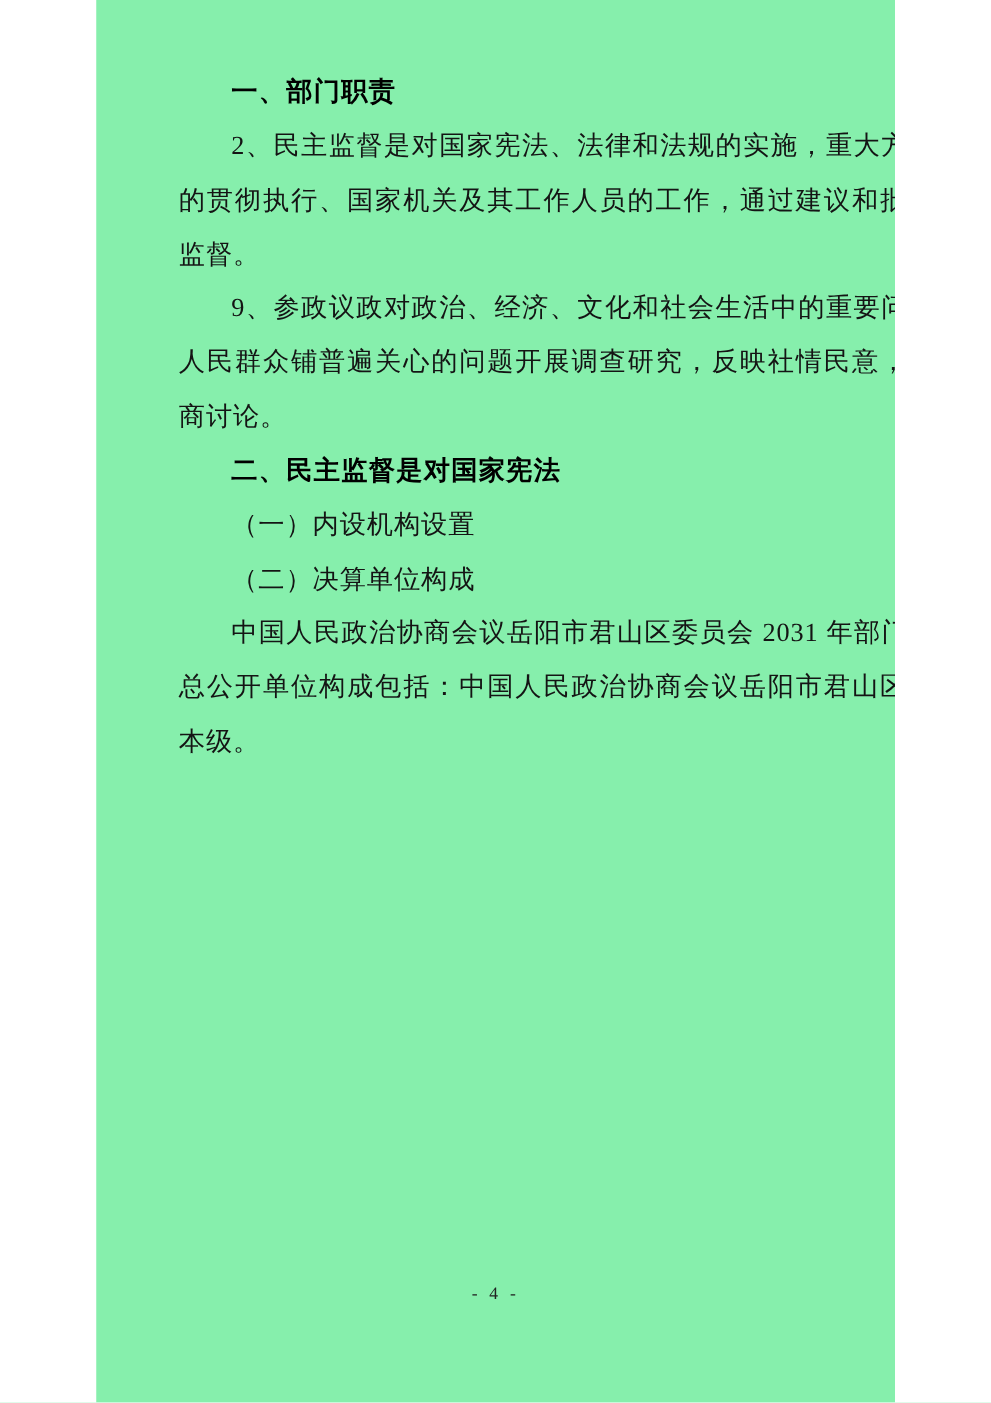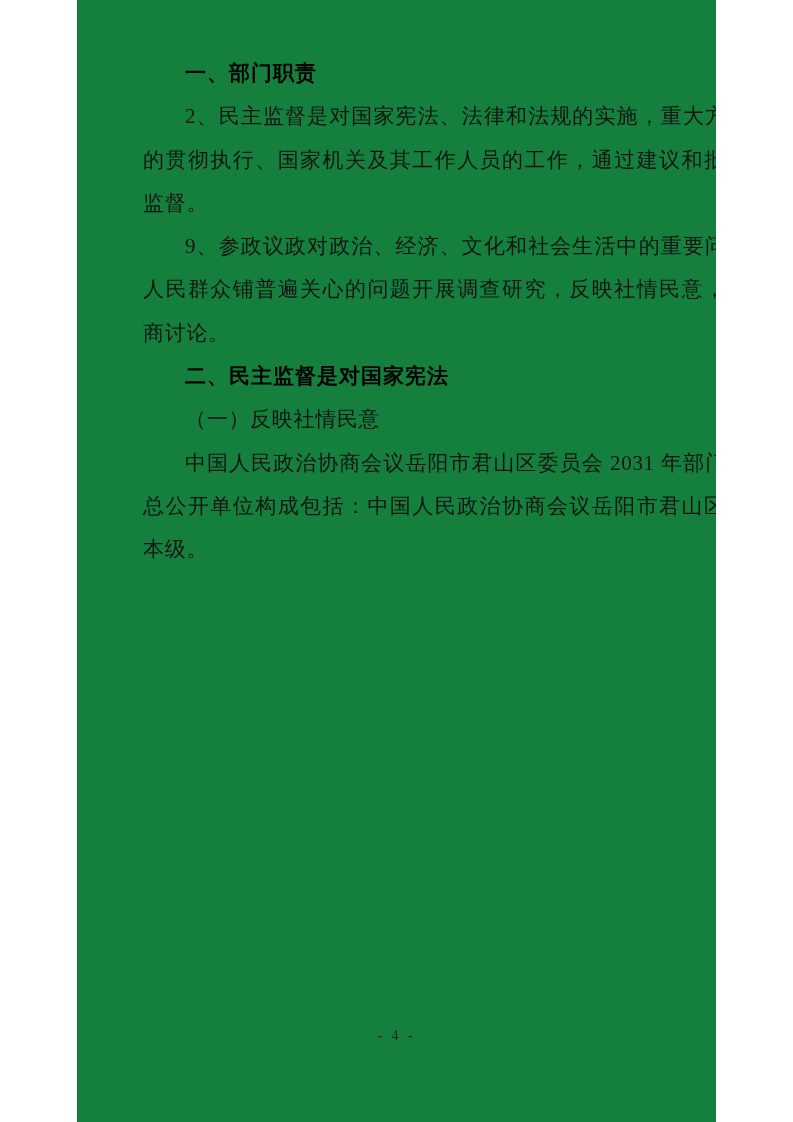--- a/index.html
+++ b/index.html
@@ -5,21 +5,21 @@
   * { margin: 0; padding: 0; box-sizing: border-box; }
   html, body {
     background: #ffffff;
     font-family: "Liberation Serif", "DejaVu Serif", serif;
   }
   .page {
     position: relative;
     width: 639px;
     height: 1122px;
     margin: 0 auto;
-    background: #15803d;
+    background: #86efac;
     color: #111111;
     overflow: hidden;
   }
   .content {
     position: absolute;
     left: 66px;
     top: 52px;
     width: 650px;
   }
   .block {
@@ -51,17 +51,18 @@
 </style>
 </head>
 <body>
 
 <div class="page">
   <div class="content">
     <p class="block heading">一、部门职责</p>
     <p class="block">2、民主监督是对国家宪法、法律和法规的实施，重大方针政策的贯彻执行、国家机关及其工作人员的工作，通过建议和批评进行监督。</p>
     <p class="block">9、参政议政对政治、经济、文化和社会生活中的重要问题以及人民群众铺普遍关心的问题开展调查研究，反映社情民意，进行协商讨论。</p>
     <p class="block heading">二、民主监督是对国家宪法</p>
-    <p class="block">（一）反映社情民意</p>
+    <p class="block">（一）内设机构设置</p>
+    <p class="block">（二）决算单位构成</p>
     <p class="block">中国人民政治协商会议岳阳市君山区委员会 2031 年部门决算汇总公开单位构成包括：中国人民政治协商会议岳阳市君山区委员会本级。</p>
   </div>
   <div class="footer">- 4 -</div>
 </div>
 
 </body></html>

